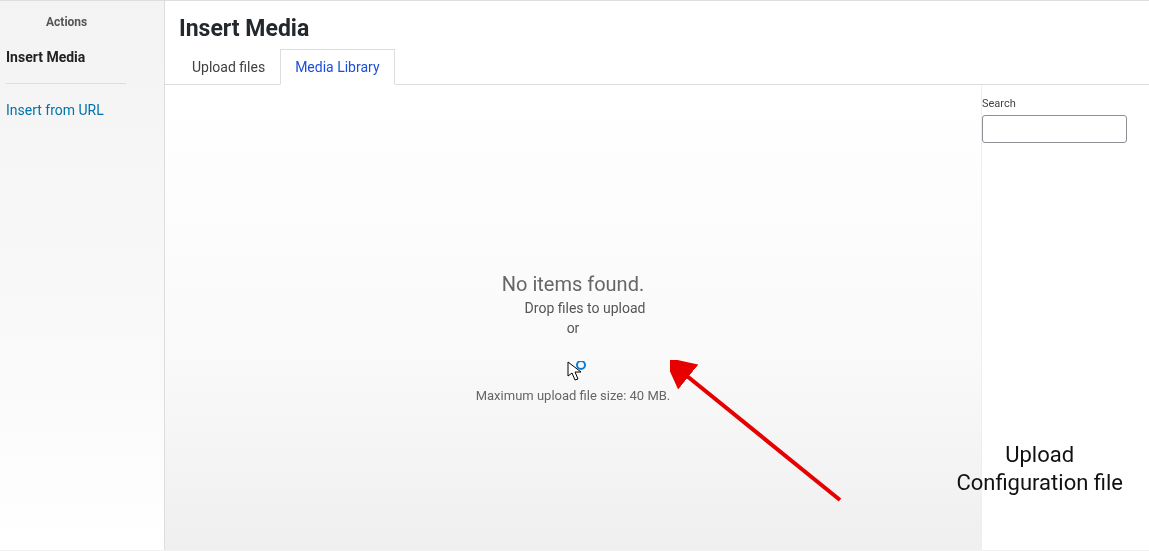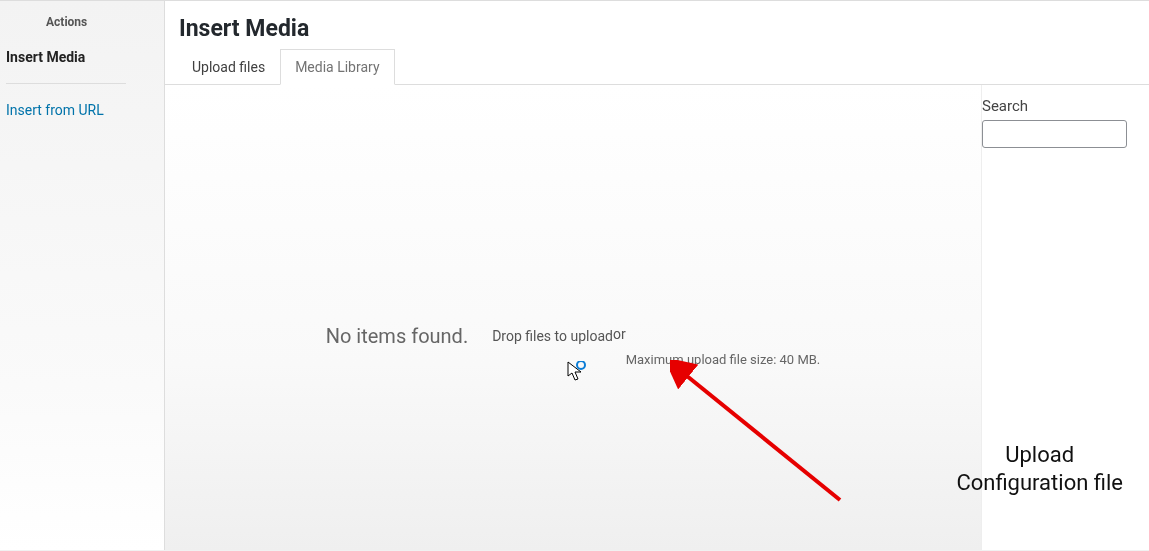--- a/index.html
+++ b/index.html
@@ -76,31 +76,32 @@
       color: #404040;
       cursor: pointer;
       border: 1px solid transparent;
       position: relative;
       top: 1px;
     }
     .tab.active {
       border: 1px solid #ddd;
       border-bottom: 1px solid #fff;
       background: #fff;
-      color: #737373;
+      color: #1d4ed8;
     }
     .content-area {
       flex: 1;
       display: flex;
       position: relative;
       background: linear-gradient(to bottom, #ffffff 0%, #f9f9f9 60%, #efefef 100%);
     }
     .media-grid {
       flex: 1;
       display: flex;
+      flex-direction: column;
       align-items: center;
       justify-content: center;
       padding-top: 40px;
     }
     .no-items {
       font-size: 20px;
       color: #666;
       margin-bottom: 4px;
     }
     .drop-hint {
@@ -129,21 +130,21 @@
       color: #666;
       margin-top: 44px;
     }
     .right-panel {
       width: 168px;
       padding: 12px 16px 0 0;
       border-left: 1px solid #eee;
       background: #fff;
     }
     .search-label {
-      font-size: 15px;
+      font-size: 11px;
       color: #444;
       display: block;
       margin-bottom: 5px;
     }
     .search-input {
       width: 145px;
       height: 28px;
       border: 1px solid #8c8f94;
       border-radius: 3px;
       padding: 2px 6px;

